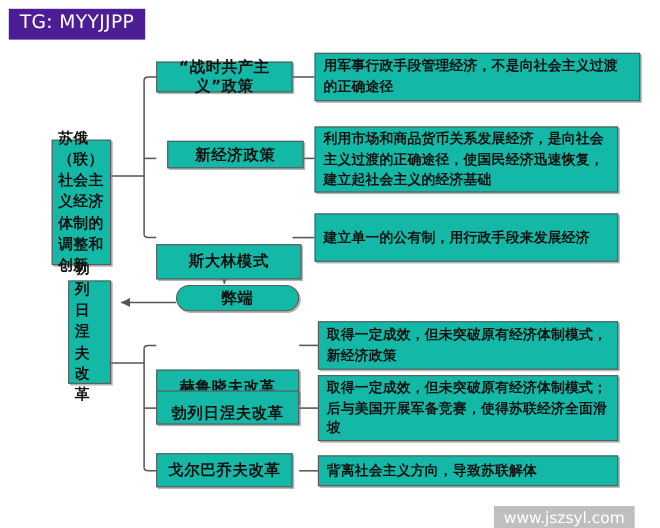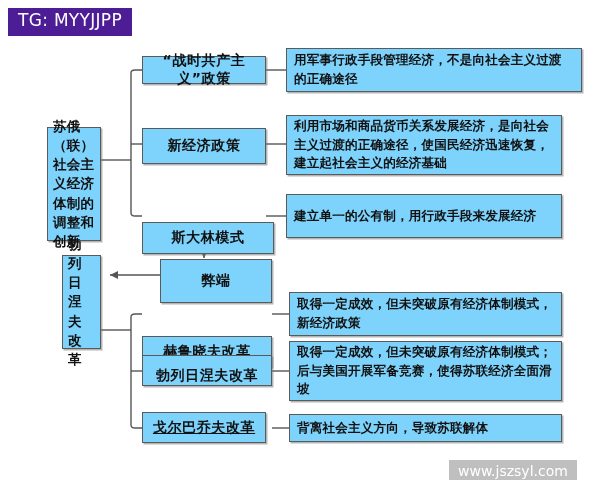--- a/index.html
+++ b/index.html
@@ -20,21 +20,21 @@
   }
   .watermark{
     position:absolute;left:449px;top:460px;
     background:#bfbfbf;color:#ffffff;
     font-size:14px;padding:4px 9px 5px 9px;line-height:1.1;
     white-space:nowrap;
   }
 
   .node{
     position:absolute;box-sizing:border-box;
-    background:#7dd3fc;border:1px solid #5a5a5a;
+    background:#14b8a6;border:1px solid #5a5a5a;
     box-shadow:1.5px 1.5px 0 rgba(120,120,120,.55);
     display:flex;align-items:center;
     font-family:"DejaVu Sans","Liberation Sans",sans-serif;
     color:#111111;
   }
   .node.center{justify-content:center;text-align:center;}
   .node.left{justify-content:flex-start;text-align:left;}
 
   .root{
     font-size:13.5px;font-weight:700;line-height:1.42;
@@ -94,41 +94,41 @@
   </div>
 
   <div class="node root left" style="left:62px;top:255px;width:39px;height:94px;">
     <span>勃列日涅夫改革</span>
   </div>
 
   <div class="node stage center" style="left:142px;top:56px;width:124px;height:28px;">
     <span>“战时共产主义”政策</span>
   </div>
 
-  <div class="node stage center" style="left:142px;top:128px;width:124px;height:36px;">
+  <div class="node stage center" style="left:152px;top:128px;width:124px;height:25px;">
     <span>新经济政策</span>
   </div>
 
   <div class="node stage center" style="left:142px;top:198px;width:132px;height:32px;margin-top:24px;">
     <span>斯大林模式</span>
   </div>
 
-  <div class="node stage center" style="left:160px;top:259px;width:112px;height:44px;">
+  <div class="node stage center" style="left:160px;top:259px;width:112px;height:24px;border-radius:15px;">
     <span>弊端</span>
   </div>
 
   <div class="node stage center" style="left:142px;top:299px;width:130px;height:31px;margin-top:37px;">
     <span>赫鲁晓夫改革</span>
   </div>
 
   <div class="node stage center" style="left:142px;top:355px;width:130px;height:31px;align-items:flex-end;">
     <span>勃列日涅夫改革</span>
   </div>
 
-  <div class="node stage center" style="left:142px;top:412px;width:124px;height:31px;text-decoration:underline;">
+  <div class="node stage center" style="left:142px;top:412px;width:124px;height:31px;">
     <span>戈尔巴乔夫改革</span>
   </div>
 
   <div class="node desc left" style="left:286px;top:48px;width:296px;height:44px;">
     <span>用军事行政手段管理经济，不是向社会主义过渡的正确途径</span>
   </div>
 
   <div class="node desc left" style="left:286px;top:115px;width:276px;height:60px;">
     <span>利用市场和商品货币关系发展经济，是向社会主义过渡的正确途径，使国民经济迅速恢复，建立起社会主义的经济基础</span>
   </div>

